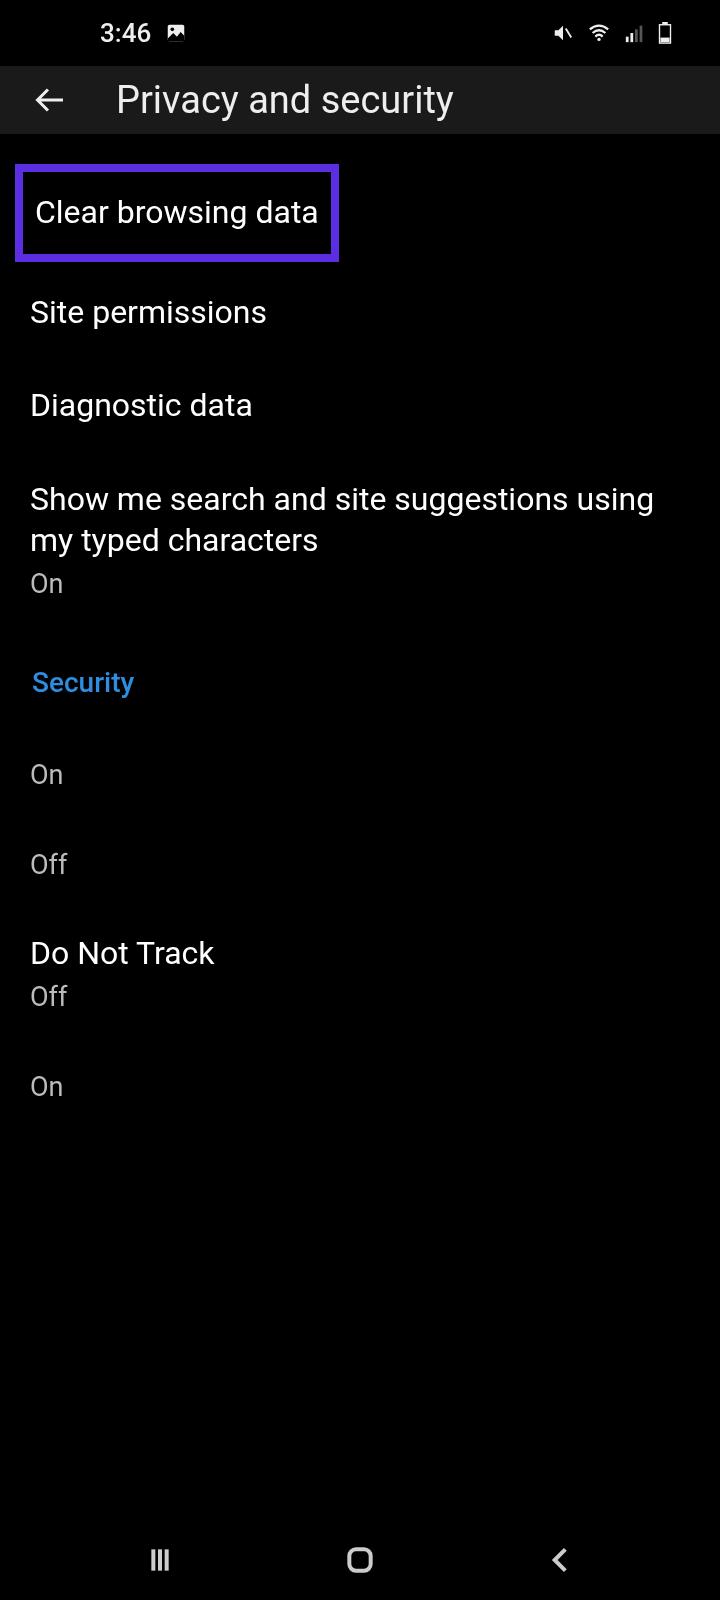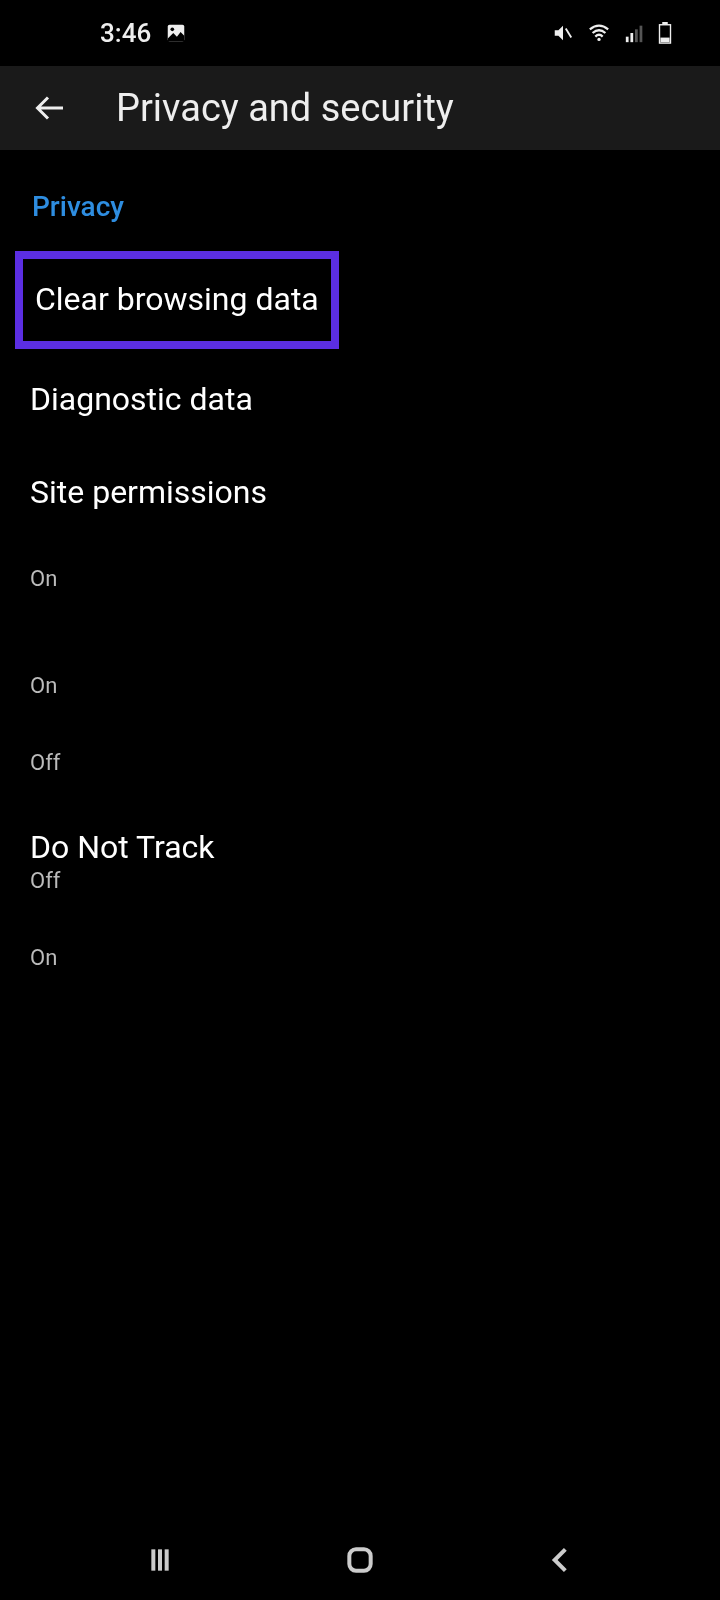--- a/index.html
+++ b/index.html
@@ -35,21 +35,21 @@
       display: flex;
       align-items: center;
       gap: 10px;
     }
     .status-icon {
       width: 26px;
       height: 22px;
       fill: #eee;
     }
     .app-bar {
-      height: 84px;
+      height: 68px;
       background: #1a1a1a;
       display: flex;
       align-items: center;
       padding: 0 30px;
       gap: 44px;
     }
     .back-btn {
       width: 42px;
       height: 42px;
       display: flex;
@@ -81,22 +81,23 @@
     .setting-row {
       padding: 26px 0;
       cursor: pointer;
     }
     .setting-label {
       font-size: 32px;
       color: #fff;
       line-height: 1.3;
     }
     .setting-sublabel {
-      font-size: 22px;
+      font-size: 27px;
       color: #bbb;
+      margin-top: 6px;
     }
     .highlight-box {
       border: 8px solid #5b2ee2;
       padding: 20px 12px;
       margin-left: -15px;
       width: fit-content;
       margin-bottom: 4px;
     }
     .section-gap {
       height: 30px;
@@ -166,42 +167,43 @@
   <div class="back-btn">
     <svg viewBox="0 0 24 24">
       <path d="M20 12 L4 12 M10 5 L3 12 L10 19"></path>
     </svg>
   </div>
   <div class="app-title">Privacy and security</div>
 </div>
 
 <div class="content">
 
-  <div class="section-header">Privacy</div>
 
   <div class="highlight-box">
     <div class="setting-row" style="padding:0;">
       <div class="setting-label">Clear browsing data</div>
     </div>
   </div>
 
   <div class="setting-row">
+    <div class="setting-label">Site permissions</div>
+  </div>
+
+  <div class="setting-row">
     <div class="setting-label">Diagnostic data</div>
   </div>
 
   <div class="setting-row">
-    <div class="setting-label">Site permissions</div>
-  </div>
-
-  <div class="setting-row">
+    <div class="setting-label">Show me search and site suggestions using my typed characters</div>
     <div class="setting-sublabel">On</div>
   </div>
 
   <div class="section-gap"></div>
 
+  <div class="section-header">Security</div>
 
   <div class="setting-row">
     <div class="setting-sublabel">On</div>
   </div>
 
   <div class="setting-row">
     <div class="setting-sublabel">Off</div>
   </div>
 
   <div class="setting-row">

